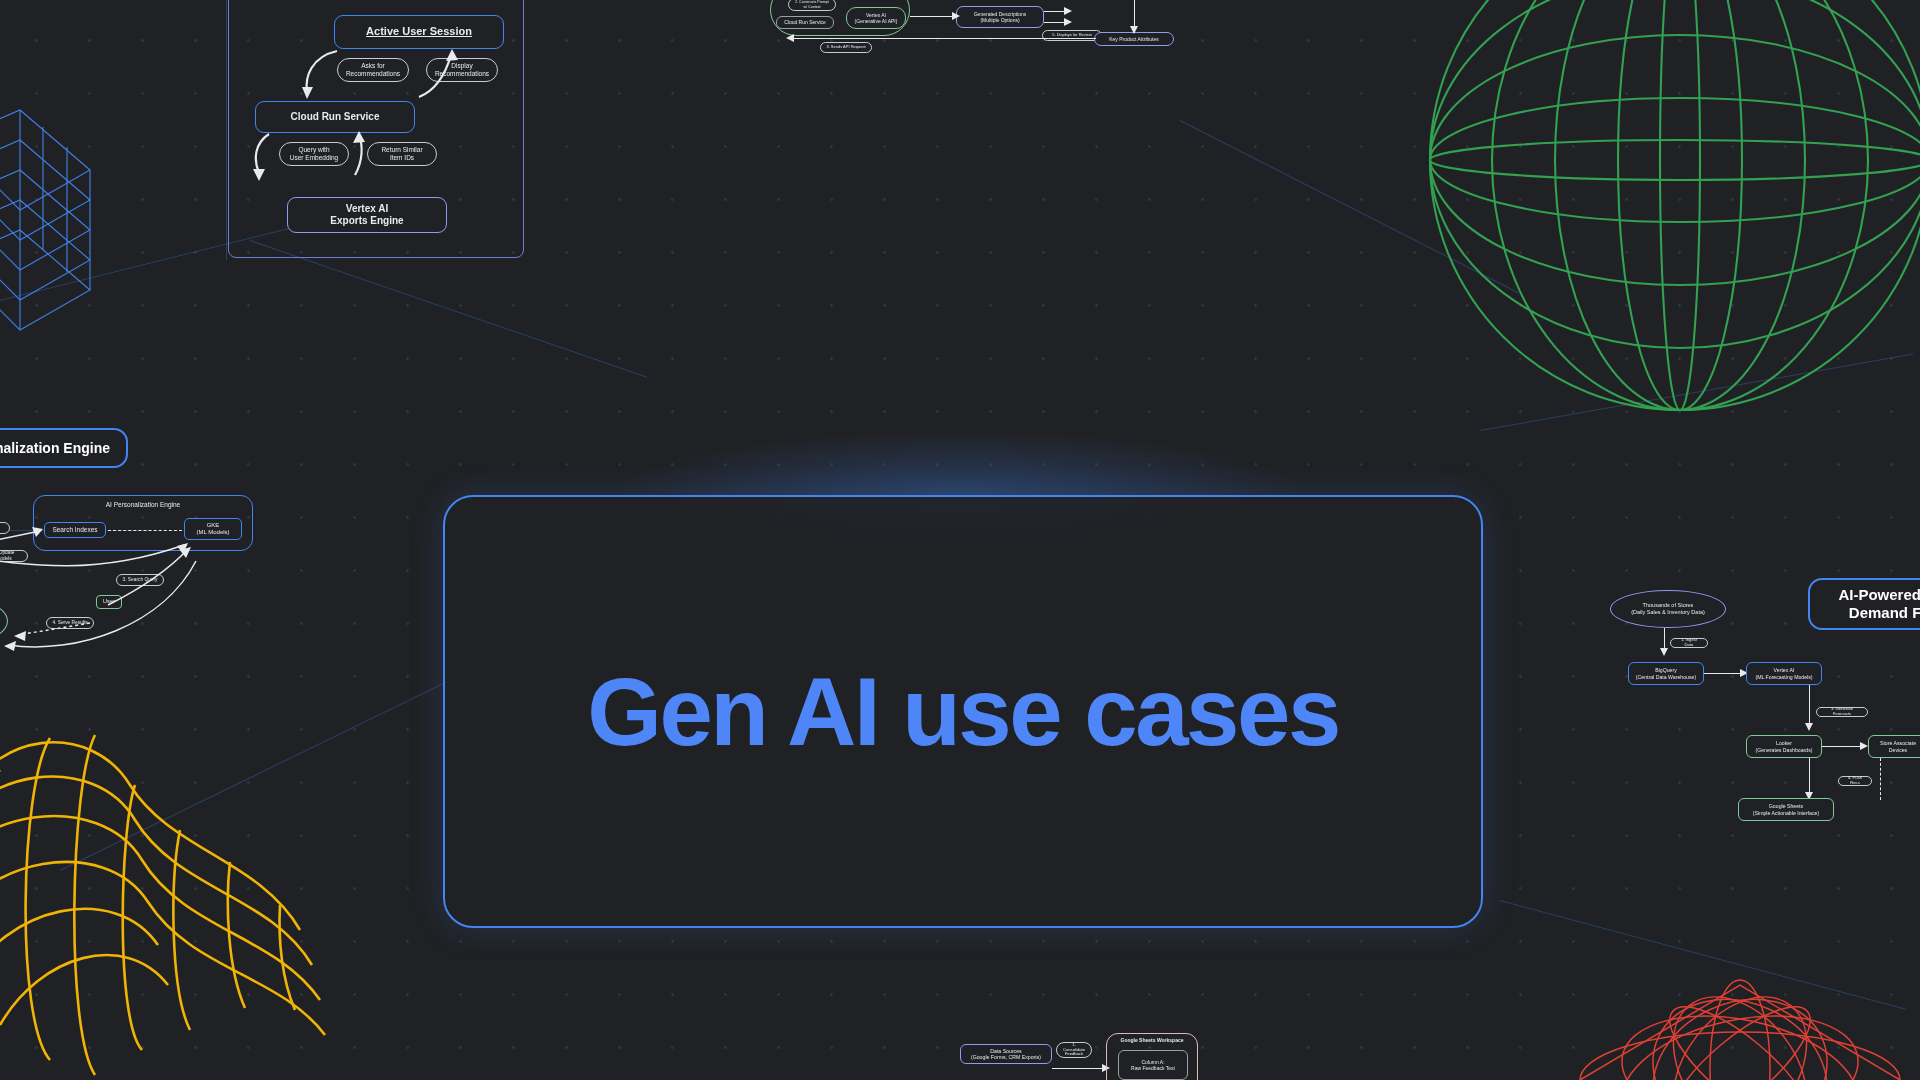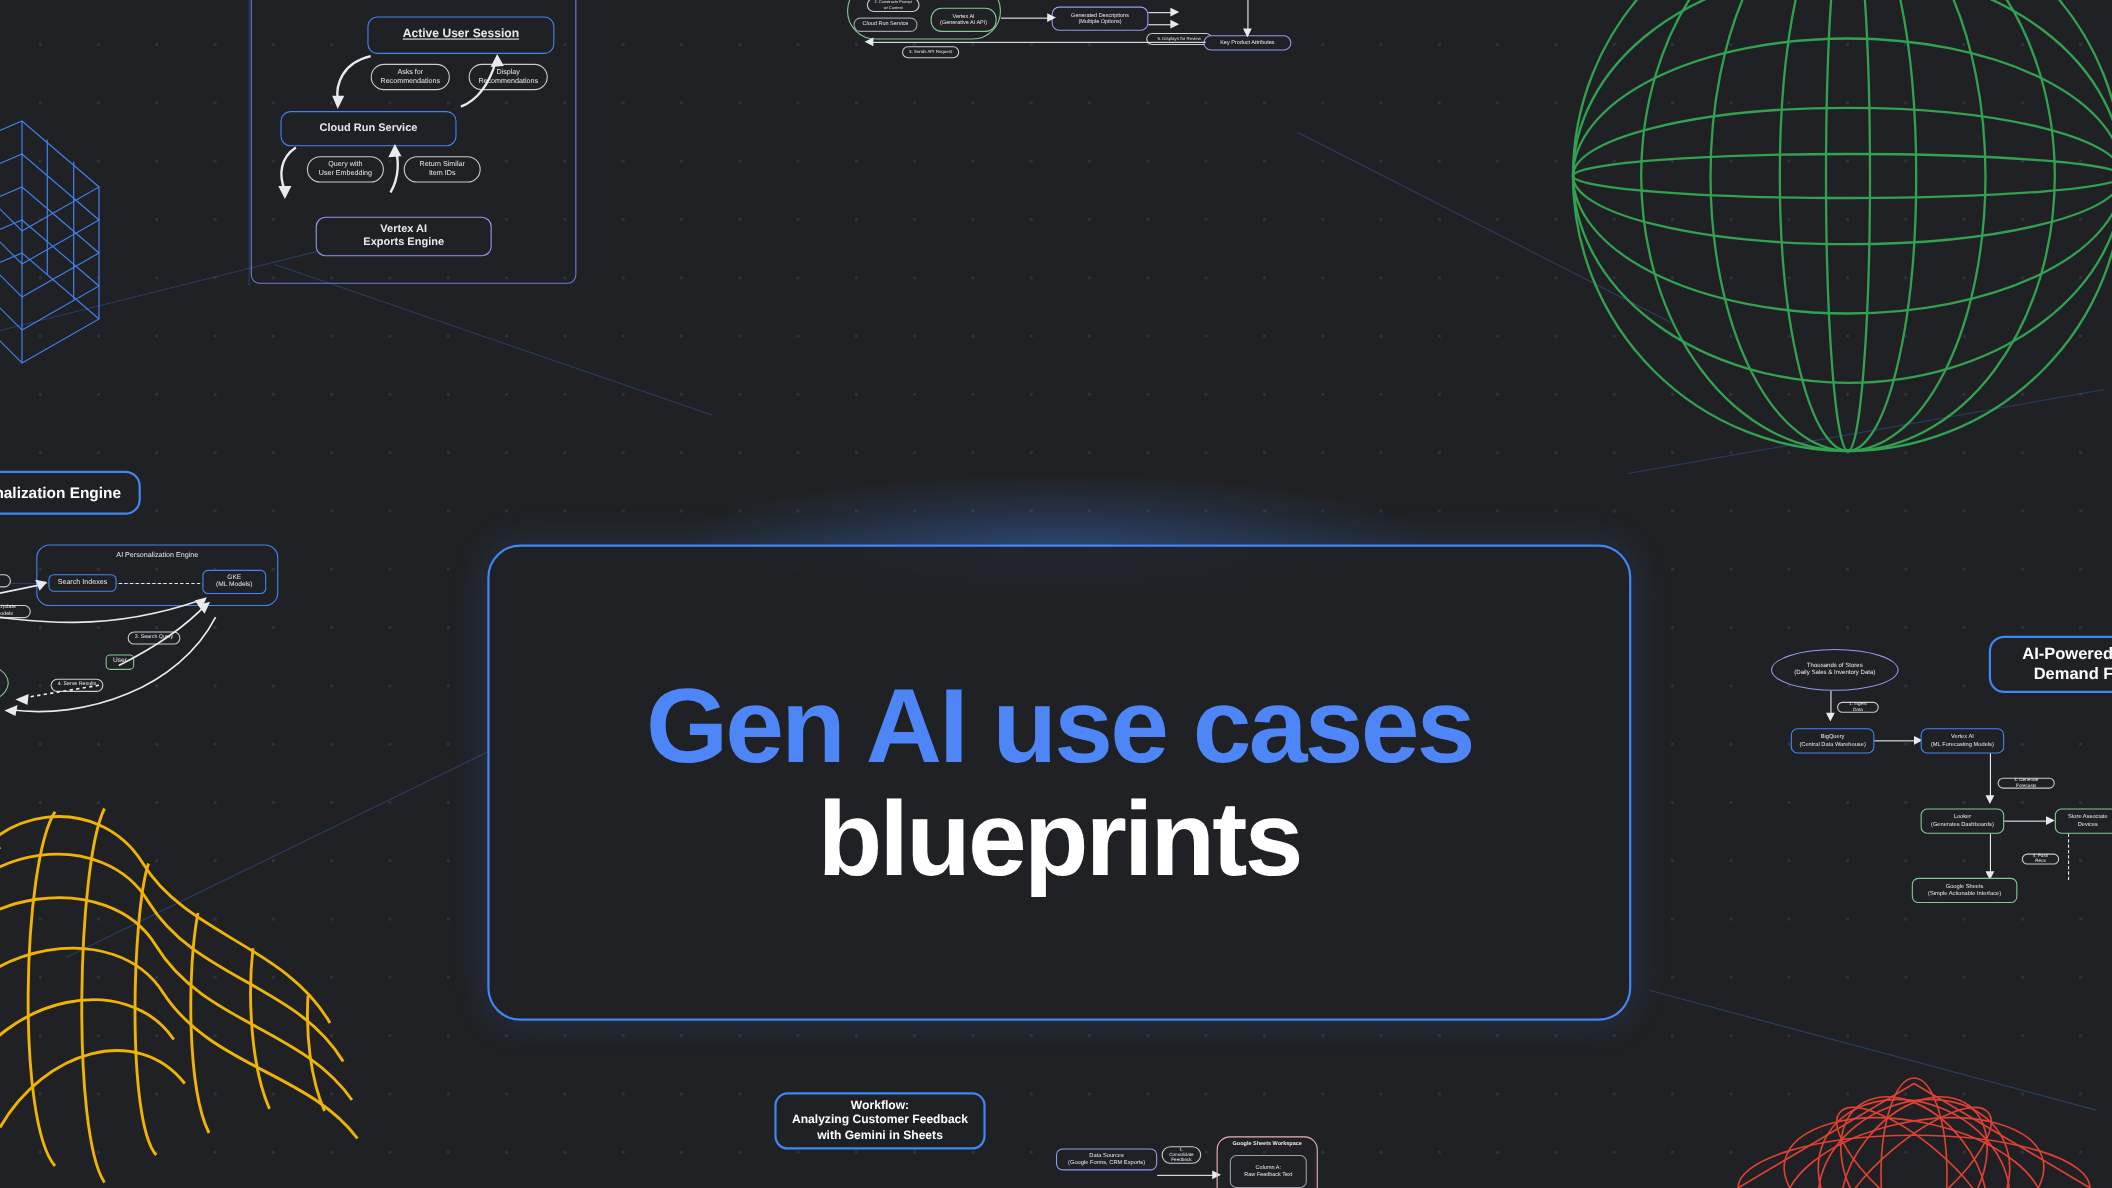--- a/index.html
+++ b/index.html
@@ -185,21 +185,20 @@
       <ellipse cx="180" cy="118" rx="30" ry="88" transform="rotate(-50 180 118)"></ellipse>
       <ellipse cx="180" cy="118" rx="30" ry="88" transform="rotate(50 180 118)"></ellipse>
       <path d="M20 130 L180 35 L340 130"></path>
     </g>
   </svg>
 
   <div id="hero-glow"></div>
 
   <div id="title-card">
     <div id="title-line-1">Gen AI use cases</div>
-    <div id="title-line-3">blueprints</div>
   </div>
 
   <div class="diagram" style="left:228px;top:-42px;width:296px;height:300px;border:1.5px solid #6b7fd0;border-radius:8px;">
 
     <div class="node blue" style="left:105px;top:56px;width:170px;height:34px;font-size:11px;font-weight:700;text-decoration:underline;">Active User Session</div>
 
     <div class="pill" style="left:108px;top:99px;width:72px;height:24px;font-size:6.5px;white-space:pre-line;">Asks for
 Recommendations</div>
     <div class="pill" style="left:197px;top:99px;width:72px;height:24px;font-size:6.5px;white-space:pre-line;">Display
 Recommendations</div>
@@ -336,25 +335,20 @@
 
     <div class="arrow arrow-v" style="left:219px;top:178px;height:38px;"></div>
     <div class="arrow-head ah-down" style="left:215px;top:212px;"></div>
     <div class="dashed-v" style="left:290px;top:178px;height:42px;"></div>
     <div class="pill" style="left:248px;top:196px;width:34px;height:10px;font-size:4.2px;">4. Push Recs</div>
 
     <div class="node green" style="left:148px;top:218px;width:96px;height:23px;font-size:5.2px;border-radius:6px;white-space:pre-line;">Google Sheets
 (Simple Actionable Interface)</div>
   </div>
 
-  <div class="banner" style="left:704px;top:993px;width:192px;height:52px;font-size:11px;white-space:pre-line;border-radius:12px;">
-    <span>Workflow:
-Analyzing Customer Feedback
-with Gemini in Sheets</span>
-  </div>
 
   <div class="diagram" style="left:940px;top:1022px;width:270px;height:58px;">
     <div class="node purple" style="left:20px;top:22px;width:92px;height:20px;font-size:5.2px;border-radius:6px;white-space:pre-line;">Data Sources
 (Google Forms, CRM Exports)</div>
     <div class="pill" style="left:116px;top:20px;width:36px;height:16px;font-size:4.2px;white-space:pre-line;">1. Consolidate
 Feedback</div>
     <div class="arrow arrow-h" style="left:112px;top:46px;width:52px;"></div>
     <div class="arrow-head ah-right" style="left:162px;top:42px;"></div>
 
     <div class="group-box pink" style="left:166px;top:11px;width:92px;height:70px;"></div>

